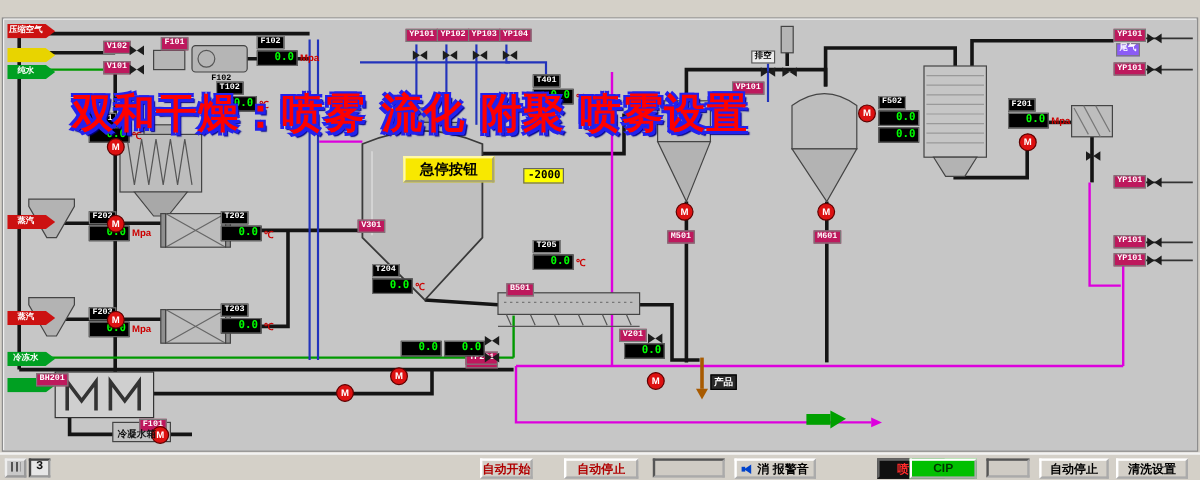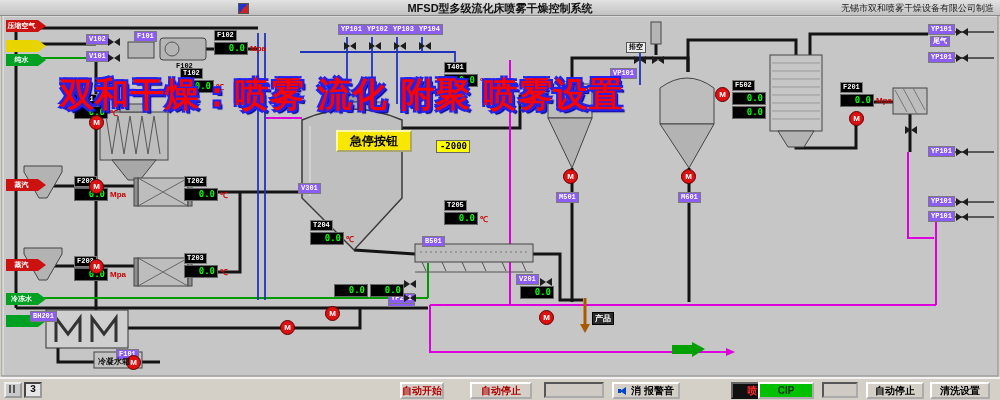--- a/index.html
+++ b/index.html
@@ -13,21 +13,21 @@
   .title{position:absolute;left:50%;top:1px;transform:translateX(-50%);
          font-weight:bold;font-size:11px;color:#111;white-space:nowrap;}
   .company{position:absolute;right:6px;top:2px;font-size:9px;color:#222;white-space:nowrap;}
   
   svg.diag{position:absolute;left:0;top:0;z-index:1;}
   #overlay{position:absolute;left:0;top:0;width:1000px;height:400px;z-index:5;}
   #overlay > div{position:absolute;}
   .flow-arrow{height:12px;min-width:40px;color:#fff;font-size:7px;font-weight:bold;
               line-height:12px;text-align:center;padding-right:9px;box-sizing:border-box;
               clip-path:polygon(0 0,80% 0,100% 50%,80% 100%,0 100%);}
-  .tag{background:#8b5cf6;color:#fff;font:bold 7px "Liberation Mono",monospace;
+  .tag{background:#be185d;color:#fff;font:bold 7px "Liberation Mono",monospace;
        line-height:9px;padding:0 2px;border:1px solid #7a7a7a;white-space:nowrap;}
   .tag.magenta{background:#8b5cf6;}
   .tag.plain{background:#ececec;color:#000;border:1px solid #555;}
   .tag.flat{background:transparent;color:#000;border:none;}
   .display{display:flex;flex-direction:column;align-items:flex-start;}
   .display .dtag{background:#000;color:#fff;font:bold 7px "Liberation Mono",monospace;
                  line-height:9px;padding:0 2px;border:1px solid #7a7a7a;margin-bottom:1px;}
   .display .drow{display:flex;align-items:center;justify-content:center;}
   .display .val{background:#000;color:#00ff00;font:bold 9px "DejaVu Sans Mono",monospace;
                 min-width:28px;height:11px;line-height:11px;text-align:right;
@@ -400,25 +400,20 @@
       <div class="valve" style="left: 540px; top: 278px;"></div>
       <div class="valve" style="left: 905px; top: 126px;"></div>
       <div class="mlabel" style="left: 98px; top: 356px;">冷凝水箱</div>
       <div class="mlabel dark" style="left: 592px; top: 312px;">产品</div>
     </div>
 
   <button class="estop">急停按钮</button>
 
   <div class="watermark"><span>双和干燥：</span><span>喷雾 流化 附聚 喷雾设置</span></div>
 
-  <div class="titlebar">
-    <span class="app-icon"></span>
-    <span class="title">MFSD型多级流化床喷雾干燥控制系统</span>
-    <span class="company">无锡市双和喷雾干燥设备有限公司制造</span>
-  </div>
 
   <div class="bottombar">
     <div class="navbox">
         <span class="navgrid"></span>
       </div>
     <div class="pagebox">3</div>
     <div class="blankpanel" style="left:544px;width:60px;"></div>
     <div class="blankpanel" style="left:822px;width:36px;"></div>
   <button class="btn red" style="left: 400px; width: 44px;">自动开始</button>
       <button class="btn red" style="left: 470px; width: 62px;">自动停止</button>

